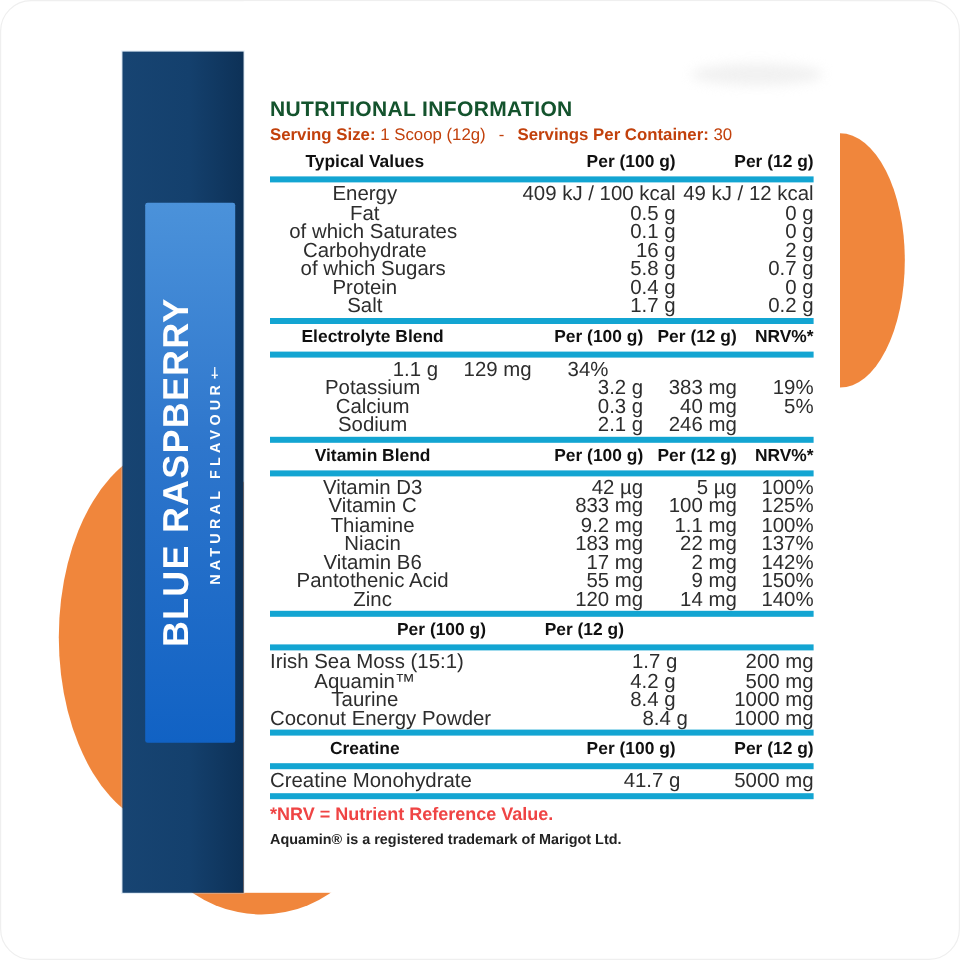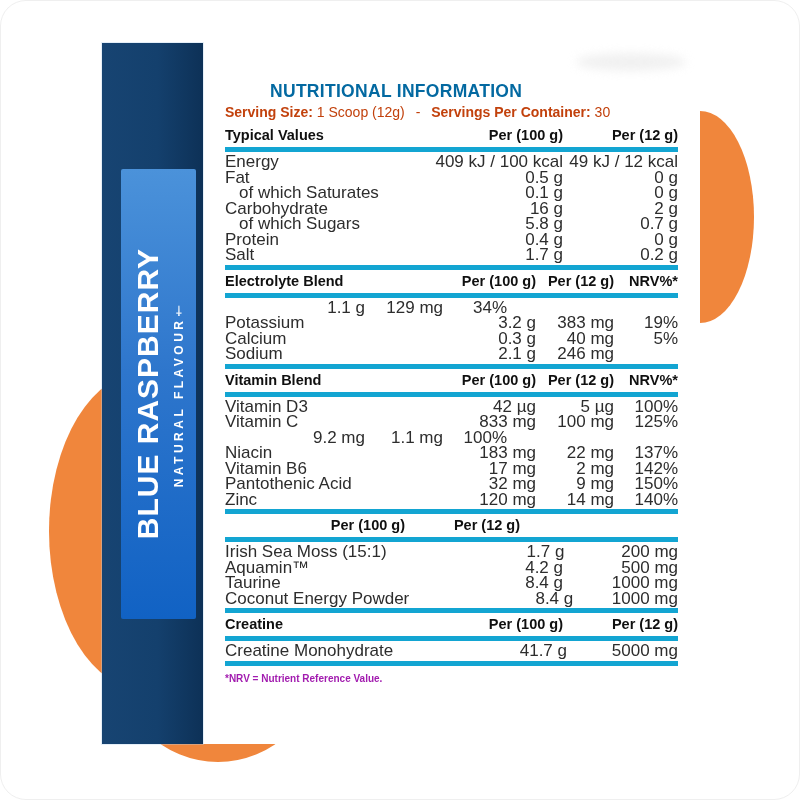--- a/index.html
+++ b/index.html
@@ -26,25 +26,25 @@
   .serving{font-size:14px;line-height:18px;margin-top:2px;color:#c2410c;white-space:nowrap;}
   .serving b{font-weight:bold;}
   .serving .dash{padding:0 7px;}
   .bar{height:5px;margin-top:3px;}
   .bar.endbar{margin-top:2px;}
   .row{display:flex;align-items:baseline;}
   .sec-head{font-size:14.5px;font-weight:bold;color:#101010;line-height:17px;margin-top:3px;}
   .sec-head.first{margin-top:6px;}
   .rows{margin-top:2px;}
   .drow{font-size:17px;line-height:15.5px;color:#2d2d2d;}
-  .c-name{flex:1;text-align:left;white-space:nowrap;}
+  .c-name{flex:1;text-align:center;white-space:nowrap;}
   .c-name.indent{padding-left:14px;}
   .cell{text-align:right;white-space:nowrap;}
   .w180{width:180px;} .w115{width:115px;} .w140{width:140px;} .w78{width:78px;} .w64{width:64px;}
-  .fn1{font-size:10px;font-weight:bold;color:#a21caf;margin-top:6px;line-height:13px;}
+  .fn1{font-size:15px;font-weight:bold;color:#ef4444;margin-top:6px;line-height:13px;}
   .fn2{font-size:12px;font-weight:600;color:#222;margin-top:8px;line-height:13px;}
 </style>
 </head>
 <body>
 
 <div class="stage">
 
   <div class="blob" style="left: 48px; top: 370px; width: 194px; height: 320px; background: rgb(240, 134, 60);"></div>
   <div class="blob" style="left: 116px; top: 559px; width: 202px; height: 202px; background: rgb(240, 134, 60);"></div>
   <div class="blob" style="left: 645px; top: 110px; width: 108px; height: 212px; background: rgb(240, 134, 60);"></div>
@@ -53,21 +53,21 @@
   <div class="smudge"></div>
 
   <div class="banner" style="background: linear-gradient(90deg, rgb(23, 68, 114) 0%, rgb(20, 64, 109) 55%, rgb(13, 49, 87) 100%);">
     <div class="flavor-panel" style="background: linear-gradient(rgb(75, 146, 218) 0%, rgb(46, 118, 204) 45%, rgb(17, 98, 196) 100%);">
       <div class="vtext flavor-main">BLUE RASPBERRY</div>
       <div class="vtext flavor-sub">NATURAL FLAVOUR†</div>
     </div>
   </div>
 
   <div class="content">
-    <div class="nt-title" style="color: #0369a1; margin-left: 45px;">NUTRITIONAL INFORMATION</div>
+    <div class="nt-title" style="color: #14532d;">NUTRITIONAL INFORMATION</div>
     <div class="serving">
       <b>Serving Size:</b>
       <span>1 Scoop (12g)</span>
       <span class="dash">-</span>
       <b>Servings Per Container:</b>
       <span>30</span>
     </div>
 
     <div id="sections">
         <div class="row sec-head first">
@@ -161,39 +161,40 @@
             <div class="cell w78">5 µg</div>
             <div class="cell w64">100%</div>
           </div>
           <div class="row drow">
             <div class="c-name">Vitamin C</div>
             <div class="cell w140">833 mg</div>
             <div class="cell w78">100 mg</div>
             <div class="cell w64">125%</div>
           </div>
           <div class="row drow">
+            <div class="c-name">Thiamine</div>
             <div class="cell w140">9.2 mg</div>
             <div class="cell w78">1.1 mg</div>
             <div class="cell w64">100%</div>
           </div>
           <div class="row drow">
             <div class="c-name">Niacin</div>
             <div class="cell w140">183 mg</div>
             <div class="cell w78">22 mg</div>
             <div class="cell w64">137%</div>
           </div>
           <div class="row drow">
             <div class="c-name">Vitamin B6</div>
             <div class="cell w140">17 mg</div>
             <div class="cell w78">2 mg</div>
             <div class="cell w64">142%</div>
           </div>
           <div class="row drow">
             <div class="c-name">Pantothenic Acid</div>
-            <div class="cell w140">32 mg</div>
+            <div class="cell w140">55 mg</div>
             <div class="cell w78">9 mg</div>
             <div class="cell w64">150%</div>
           </div>
           <div class="row drow">
             <div class="c-name">Zinc</div>
             <div class="cell w140">120 mg</div>
             <div class="cell w78">14 mg</div>
             <div class="cell w64">140%</div>
           </div>
         </div>
@@ -236,14 +237,15 @@
           <div class="row drow">
             <div class="c-name">Creatine Monohydrate</div>
             <div class="cell w180">41.7 g</div>
             <div class="cell w115">5000 mg</div>
           </div>
         </div>
         <div class="bar endbar" style="background: rgb(19, 165, 210);"></div>
       </div>
 
     <div class="fn1">*NRV = Nutrient Reference Value.</div>
+    <div class="fn2">Aquamin® is a registered trademark of Marigot Ltd.</div>
   </div>
 </div>
 
 </body></html>

